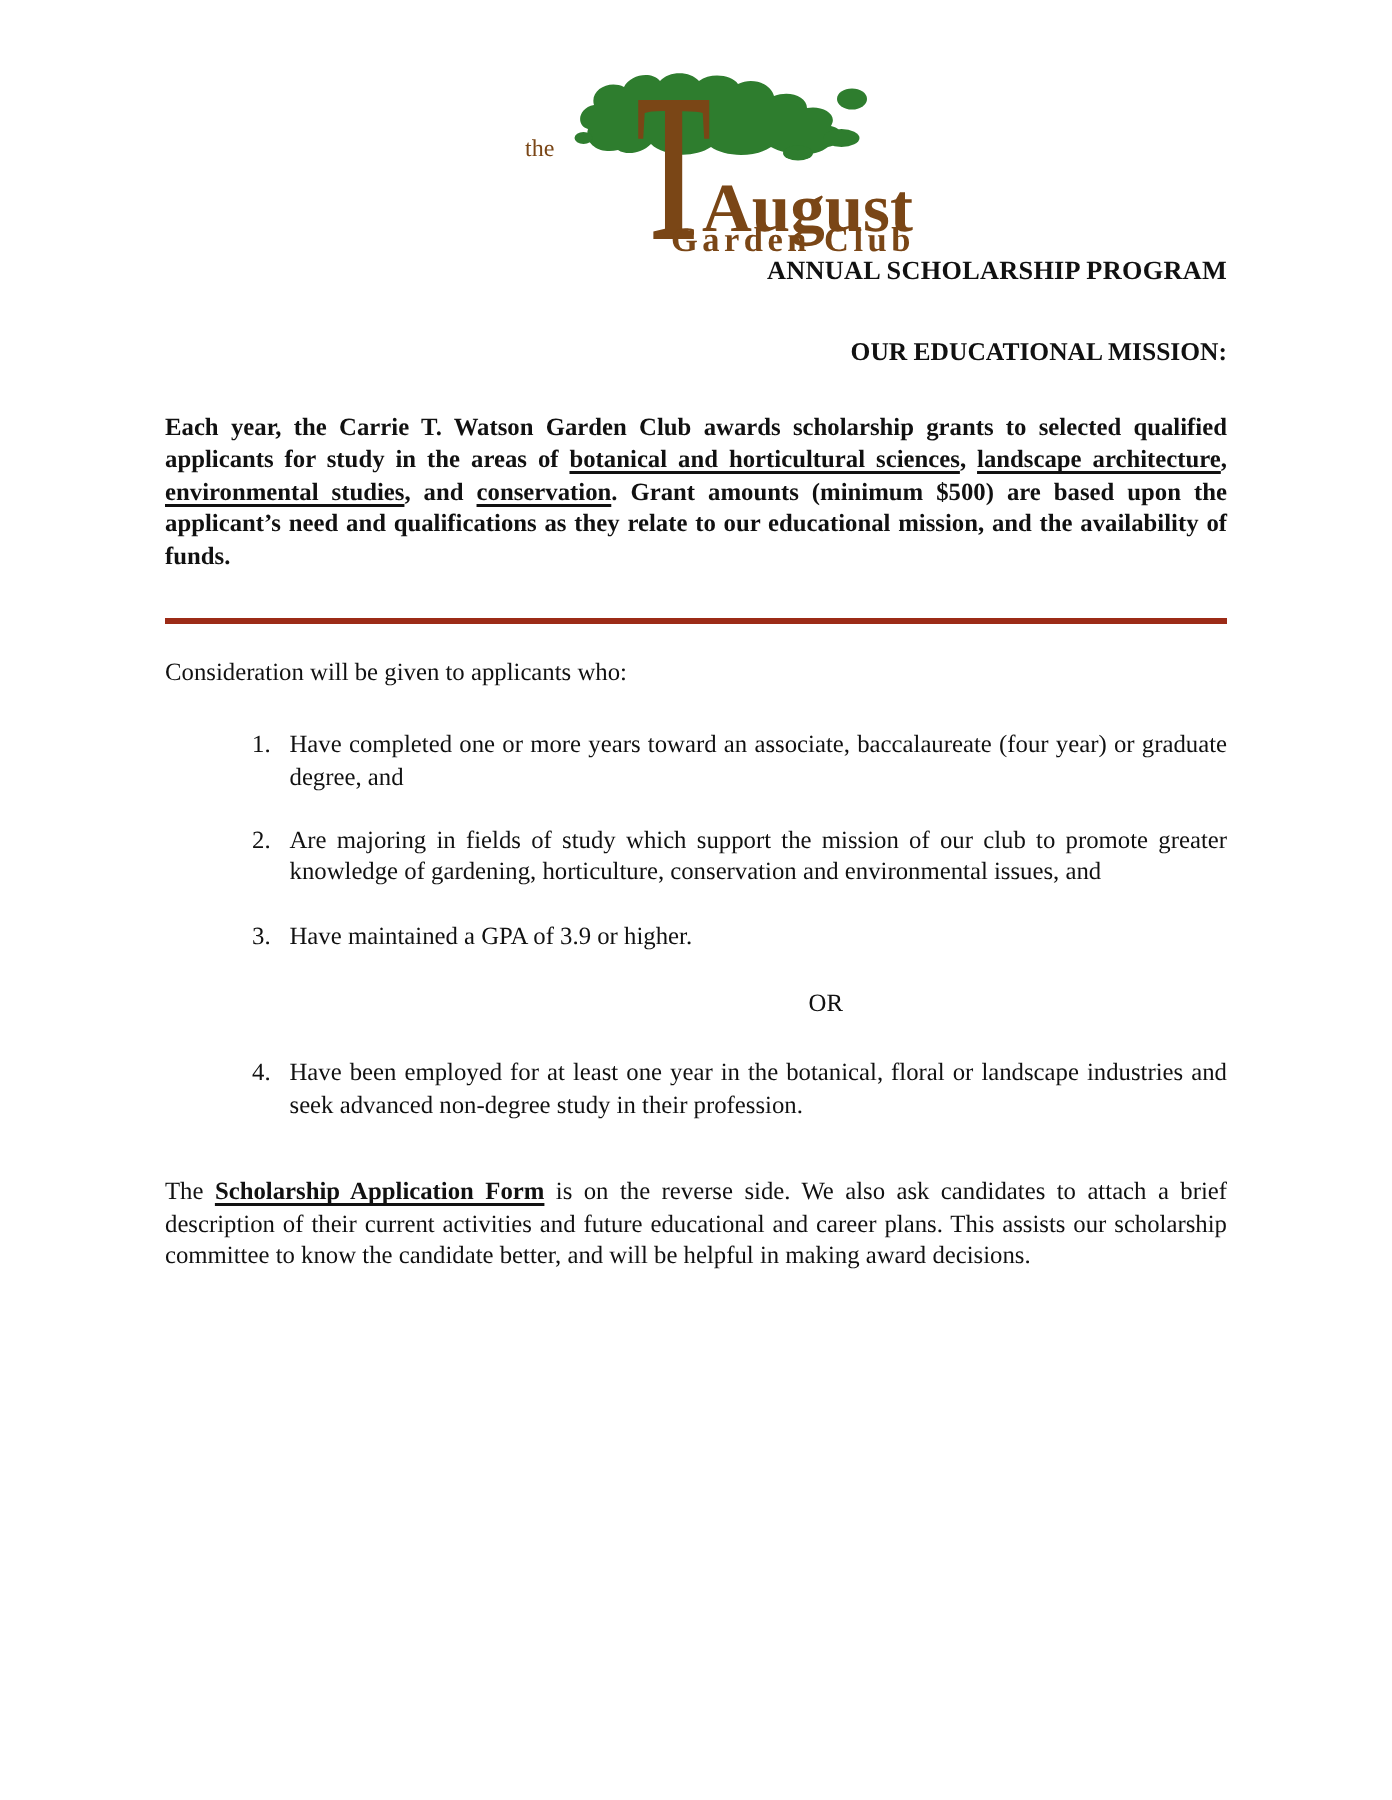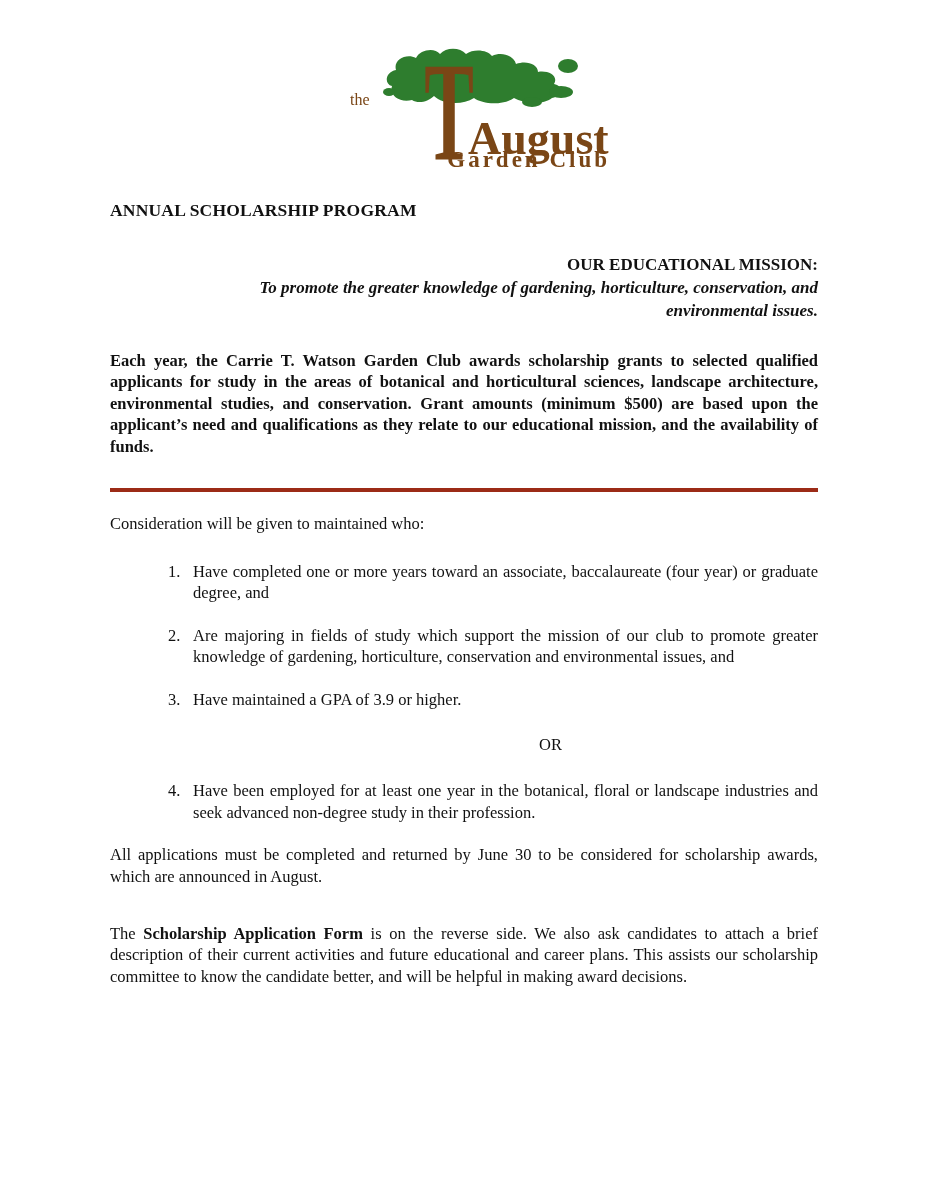--- a/index.html
+++ b/index.html
@@ -15,30 +15,30 @@
   .logo { position: relative; width: 300px; height: 122px; margin: 48px auto 0 auto; }
   .logo .canopy { position: absolute; left: 68px; top: 0; }
   .logo .word { position: absolute; color: #7A4616; font-weight: 600; line-height: 1; white-space: nowrap; }
   .logo .the     { left: 36px;  top: 44px; font-size: 16px; font-weight: 400; }
   .logo .carrie  { left: 18px;  top: 56px; font-size: 49px; }
   .logo .watson  { left: 154px; top: 68px; font-size: 46px; }
   .logo .gclub   { right: 4px;  top: 100px; font-size: 23px; letter-spacing: 3px; font-weight: 600; }
   .logo .tmark   { position: absolute; left: 106px; top: 16px; }
 
   
-  .title { text-align: left; font-size: 17.5px; font-weight: 700; margin-top: 30px; letter-spacing: 0.2px; }
+  .title { text-align: right; font-size: 17.5px; font-weight: 700; letter-spacing: 0.2px; }
   .mission { margin: 33px 0 0 53px; font-size: 17px; line-height: 1.35; max-width: 655px; text-align: right; }
   .mission .m-head { font-weight: 700; }
   .mission .m-text { font-weight: 700; font-style: italic; }
 
   
   .para { font-size: 16.5px; line-height: 1.3; }
   .justify { text-align: justify; }
   .bold { font-weight: 700; }
-  .u { text-underline-offset: 3px; text-decoration-thickness: 1.5px; }
+  .u { text-decoration: underline; text-underline-offset: 3px; text-decoration-thickness: 1.5px; }
   .intro { margin-top: 27px; }
 
   .divider { border: none; height: 4px; background: #9C2B17; margin-top: 31px; }
 
   .lead { margin-top: 22px; font-size: 16.5px; }
 
   
   .list { margin: 27px 0 0 58px; }
   .item { display: flex; margin-bottom: 21px; font-size: 16.5px; line-height: 1.3; }
   .item .num { flex: 0 0 25px; }
@@ -68,28 +68,27 @@
       <text x="7" y="81" font-size="120" font-weight="700" fill="#7A4616" font-family="Liberation Serif, DejaVu Serif, serif" transform="scale(0.62,1.18)">T</text>
     </svg>
     <span class="word watson">August</span>
     <span class="word gclub">Garden Club</span>
   </header>
 
   <h1 class="title">ANNUAL SCHOLARSHIP PROGRAM</h1>
 
   <section class="mission">
     <p class="m-head">OUR EDUCATIONAL MISSION:</p>
-    <p class="m-text">To promote the greater knowledge of gardening, horticulture, conservation, and environmental issues.</p>
   </section>
 
   <p class="para bold justify intro"><span>Each year, the Carrie T. Watson Garden Club awards scholarship grants to selected qualified applicants for study in the areas of </span><span class="u">botanical and horticultural sciences</span><span>, </span><span class="u">landscape architecture</span><span>, </span><span class="u">environmental studies</span><span>, and </span><span class="u">conservation</span><span>.  Grant amounts (minimum $500) are based upon the applicant’s need and qualifications as they relate to our educational mission, and the availability of funds.</span></p>
 
   <hr class="divider">
 
-  <p class="lead">Consideration will be given to maintained who:</p>
+  <p class="lead">Consideration will be given to applicants who:</p>
 
   <div class="list">
     <div class="item">
       <span class="num">1.</span>
       <span class="txt">Have completed one or more years toward an associate, baccalaureate (four year) or graduate degree, and</span>
     </div>
     <div class="item">
       <span class="num">2.</span>
       <span class="txt">Are majoring in fields of study which support the mission of our club to promote greater knowledge of gardening, horticulture, conservation and environmental issues, and</span>
     </div>
@@ -97,17 +96,16 @@
       <span class="num">3.</span>
       <span class="txt">Have maintained a GPA of 3.9 or higher.</span>
     </div>
     <div class="or-row">OR</div>
     <div class="item">
       <span class="num">4.</span>
       <span class="txt">Have been employed for at least one year in the botanical, floral or landscape industries and seek advanced non-degree study in their profession.</span>
     </div>
   </div>
 
-  <p class="para justify deadline">All applications must be completed and returned by June 30 to be considered for scholarship awards, which are announced in August.</p>
 
   <p class="para justify closing"><span>The </span><span class="u bold">Scholarship Application Form</span><span> is on the reverse side.  We also ask candidates to attach a brief description of their current activities and future educational and career plans.  This assists our scholarship committee to know the candidate better, and will be helpful in making award decisions.</span></p>
 
 </div>
 
 </body></html>

